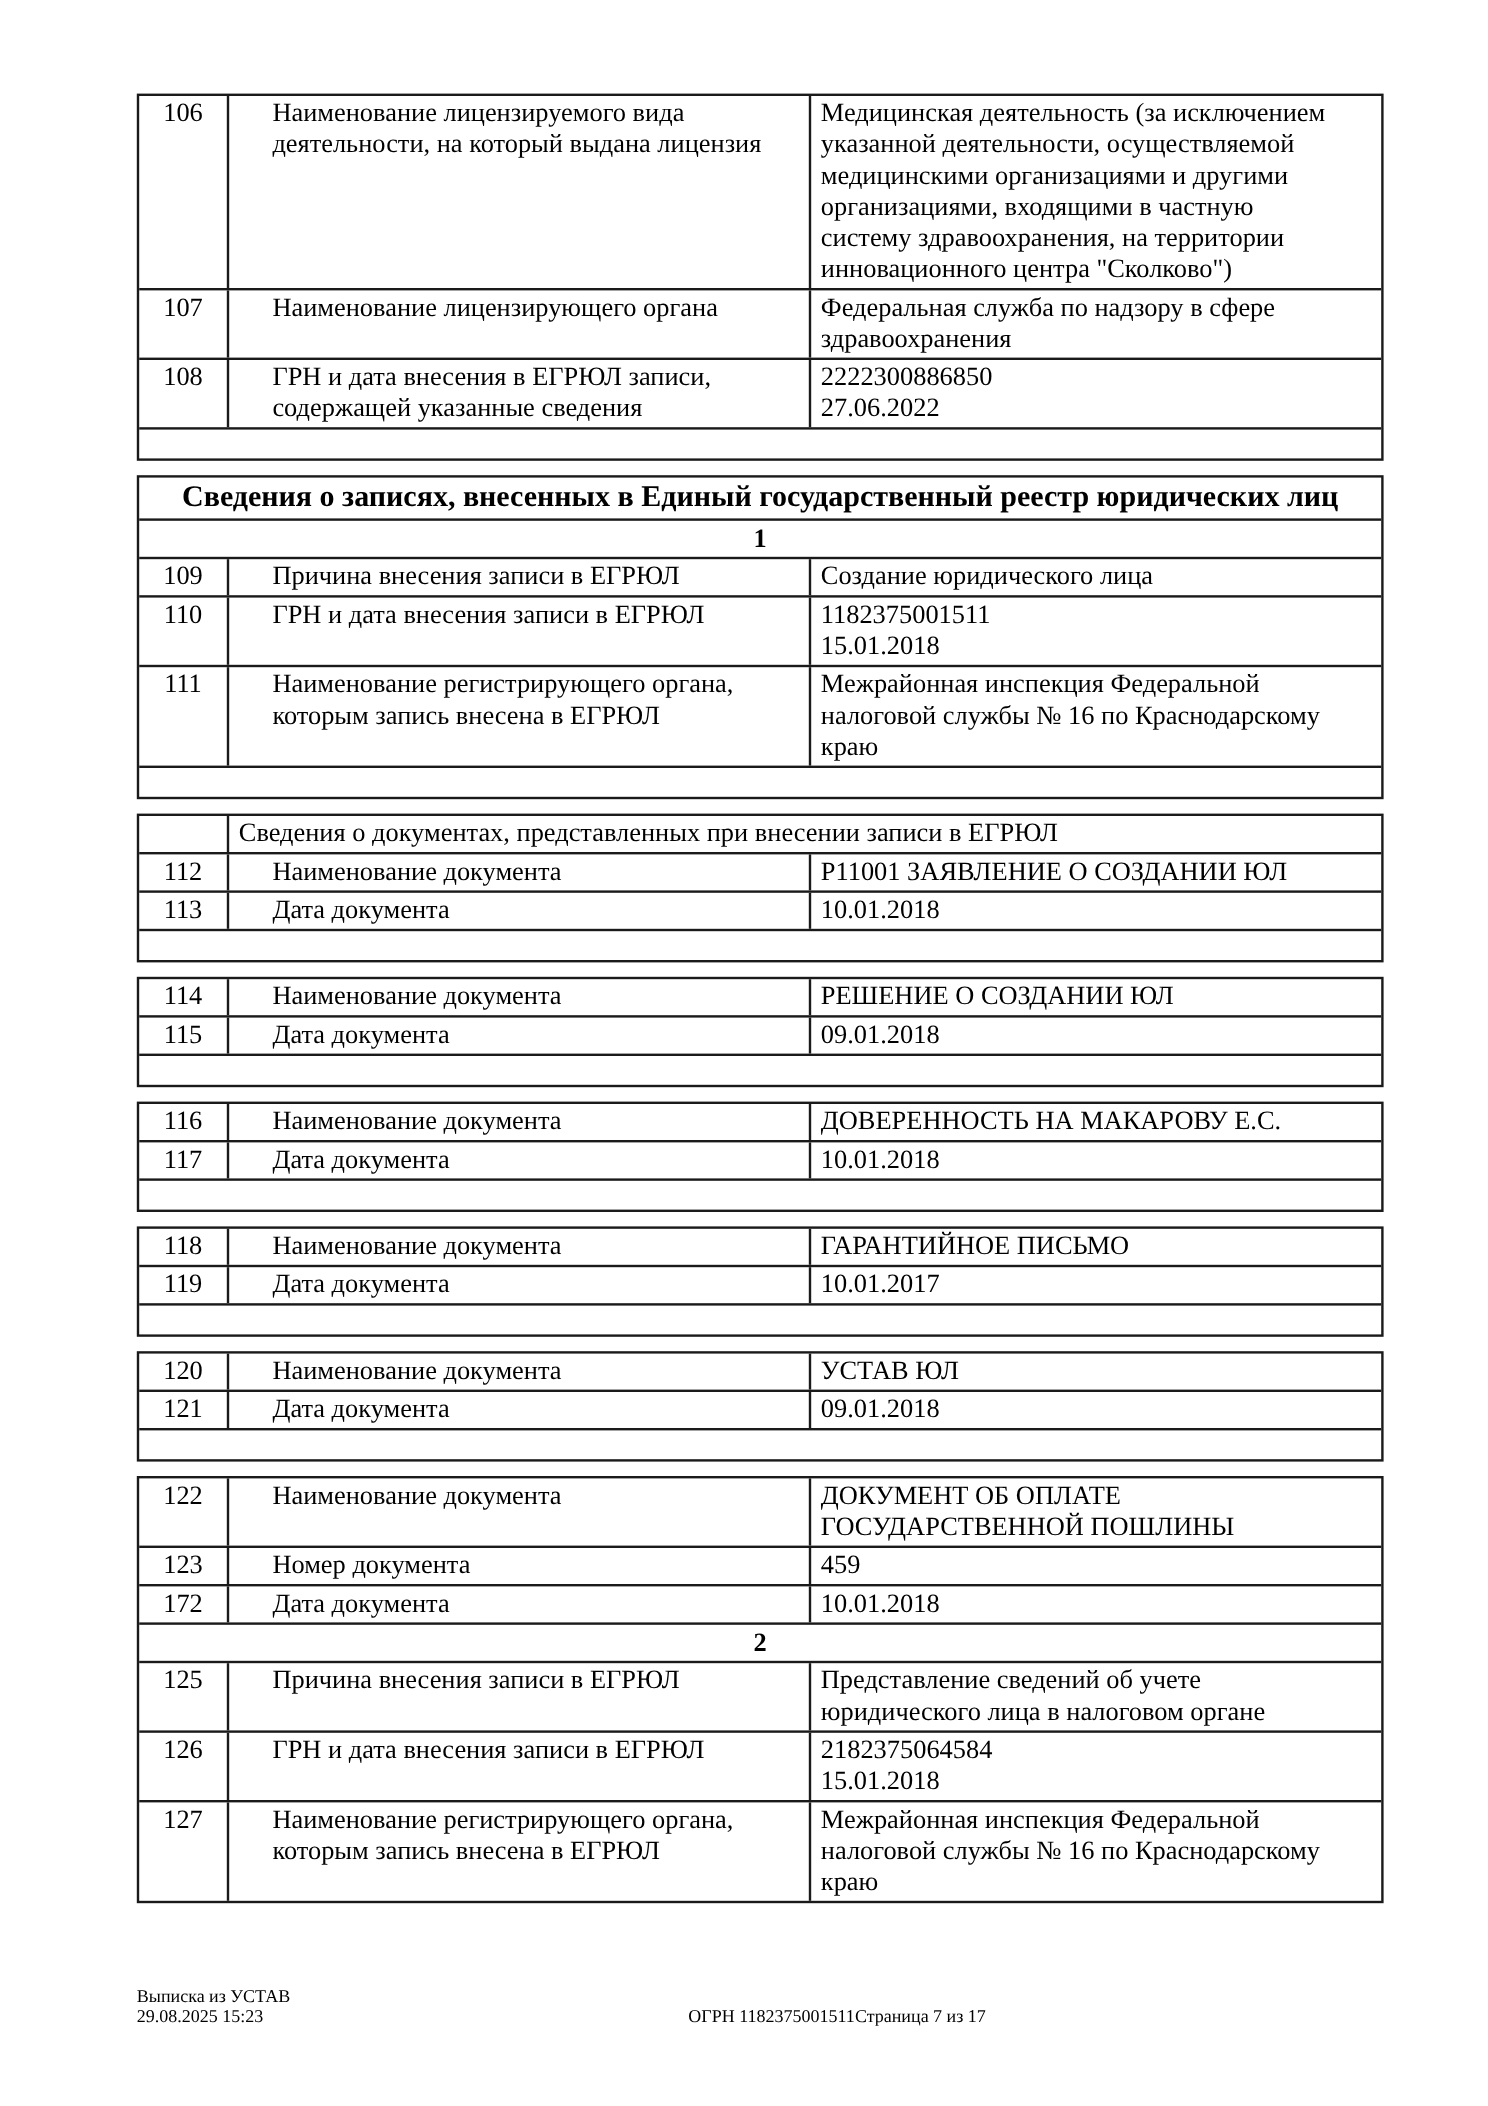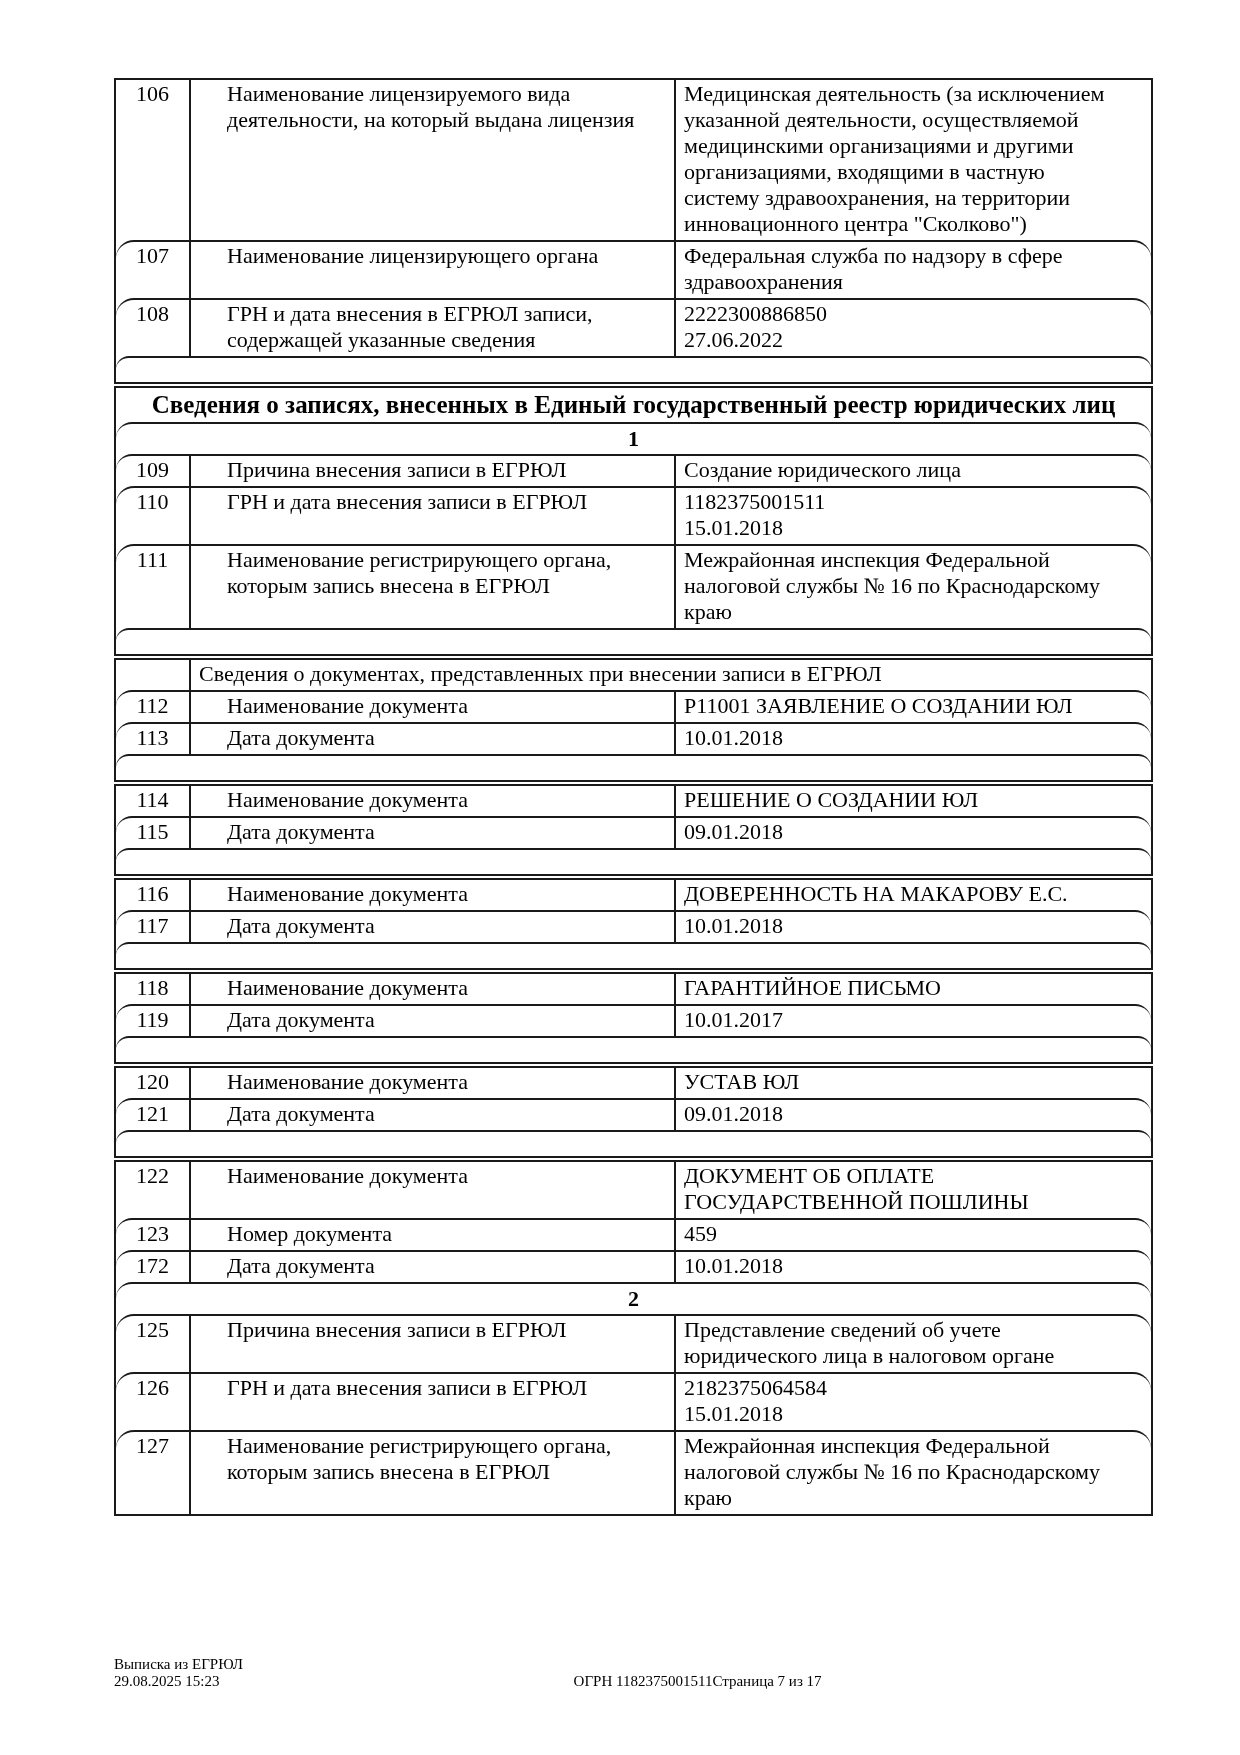--- a/index.html
+++ b/index.html
@@ -8,25 +8,25 @@
     width: 1240px; height: 1755px;
     font-family: "Liberation Serif", "DejaVu Serif", serif;
     color: #000000;
     position: relative;
   }
   .page { position: absolute; left: 0; top: 0; width: 1240px; height: 1755px; }
   .content { position: absolute; left: 114px; top: 78px; width: 1039px; }
 
   .section {
     border: 2px solid #1a1a1a;
-    margin-bottom: 2px;
+    margin-bottom: 12px;
     background: #ffffff;
   }
   .row { display: flex; align-items: stretch; }
-  .row + .row { border-top: 2px solid #1a1a1a; border-radius: 18px; }
+  .row + .row { border-top: 2px solid #1a1a1a; }
 
   .cell {
     font-size: 22px;
     line-height: 26px;
     padding: 1px 8px 3px 8px;
   }
   .cell-num {
     flex: 0 0 73px;
     width: 73px;
     text-align: center;
@@ -228,20 +228,20 @@
         </div>
         <div class="row">
           <div class="cell cell-num">127</div>
           <div class="cell cell-label">Наименование регистрирующего органа, которым запись внесена в ЕГРЮЛ</div>
           <div class="cell cell-value">Межрайонная инспекция Федеральной налоговой службы № 16 по Краснодарскому краю</div>
         </div>
       </div>
     </div>
 
   <div class="footer">
-    <div class="footer-line1">Выписка из ЕГРЮЛ</div>
+    <div class="footer-line1">Выписка из УСТАВ</div>
     <div class="footer-line2">
       <span class="footer-left">29.08.2025 15:23</span>
       <span class="footer-center">ОГРН 1182375001511</span>
       <span class="footer-right">Страница 7 из 17</span>
     </div>
   </div>
 </div>
 
 </body></html>

